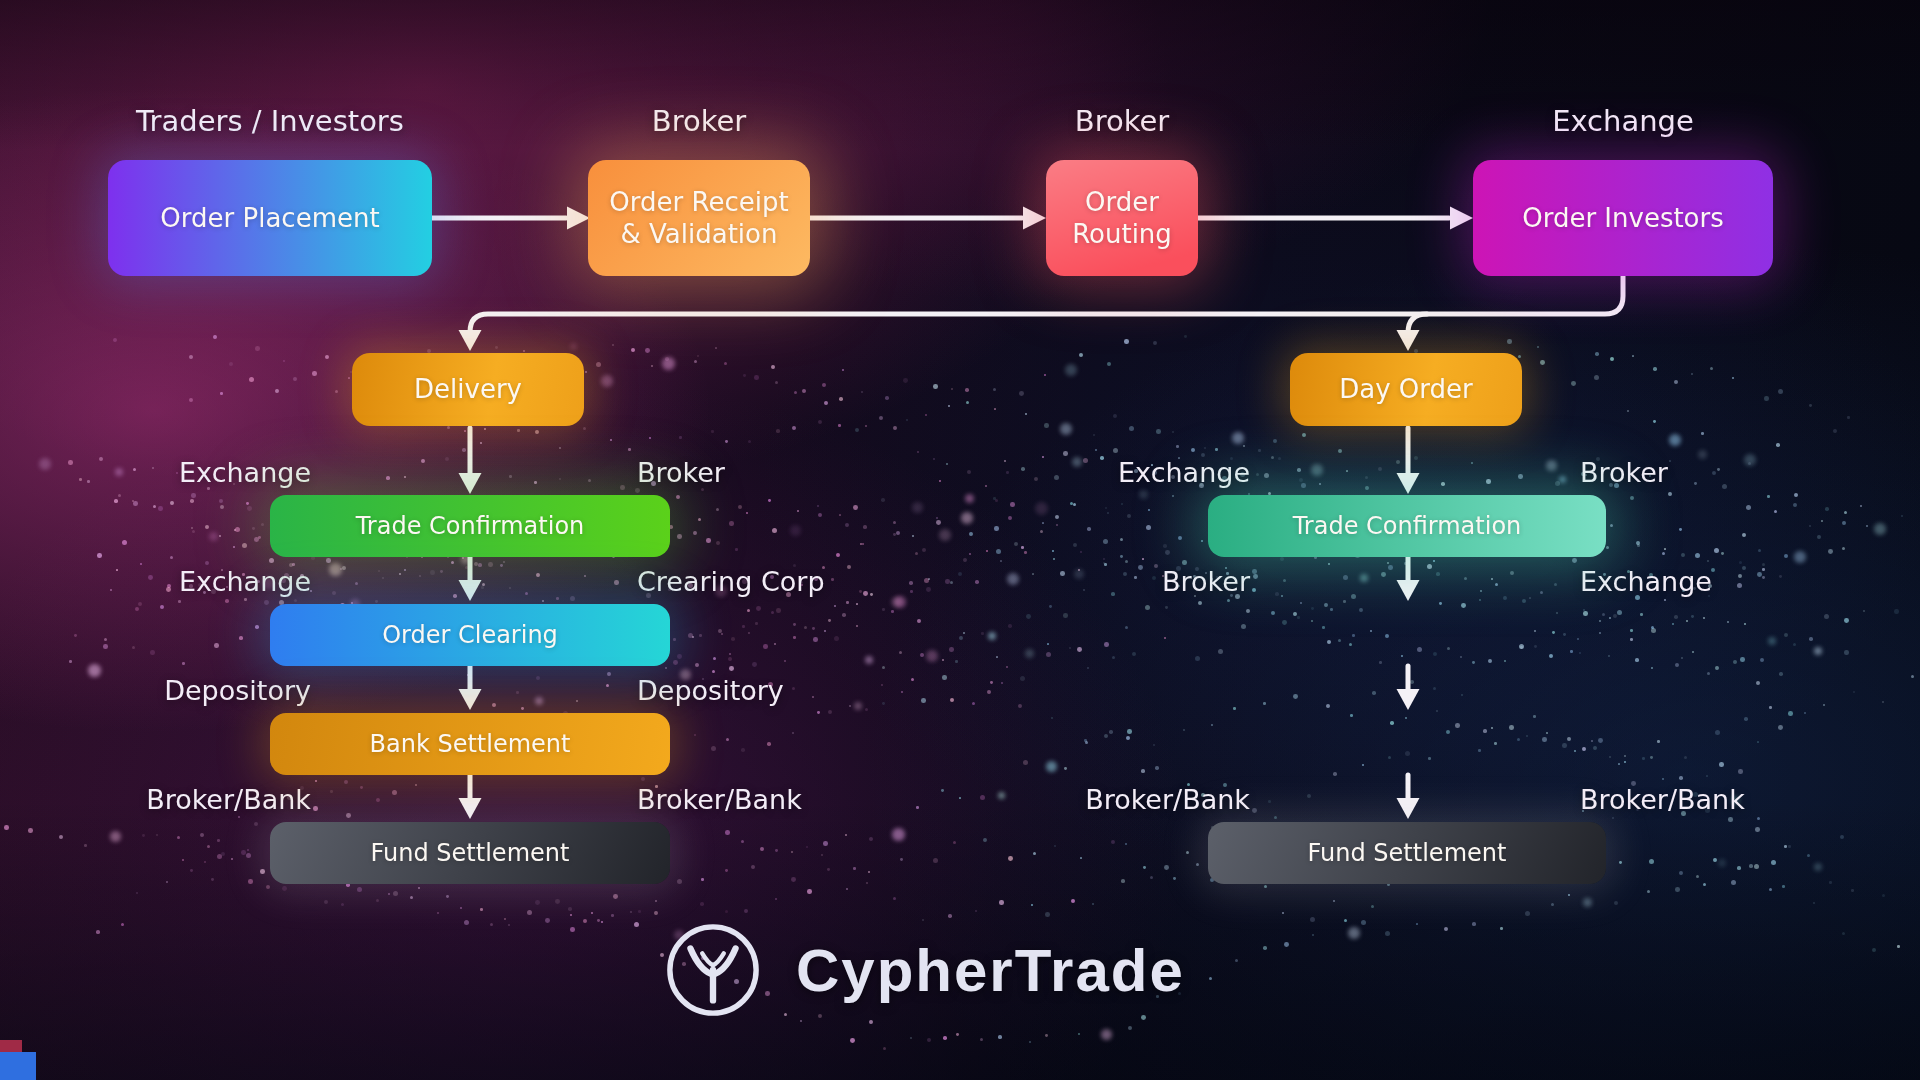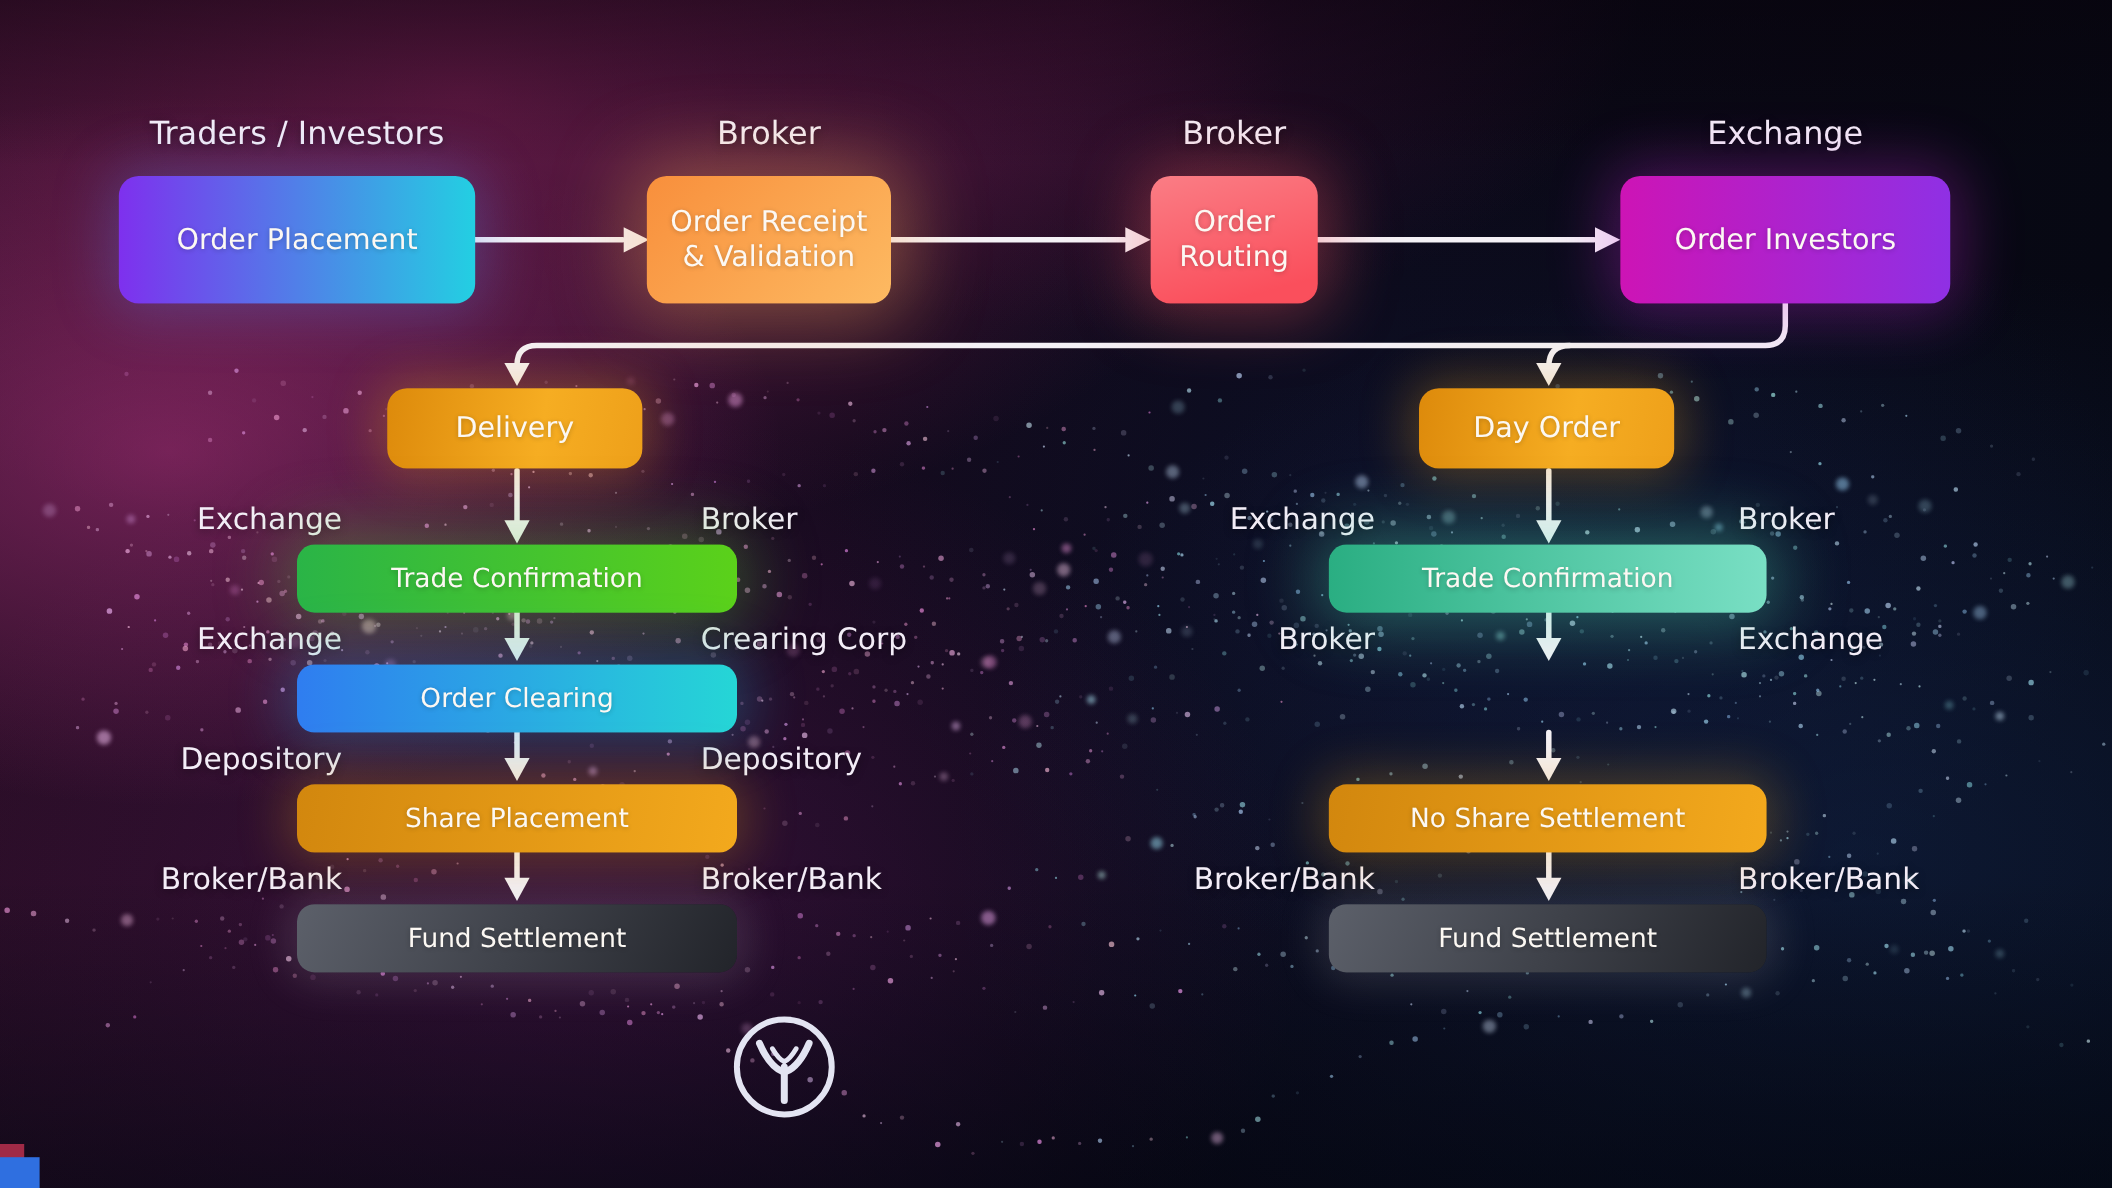--- a/index.html
+++ b/index.html
@@ -1435,39 +1435,39 @@
   <div class="actor row al" style="left:637px;top:455px;width:320px">Broker</div>
   <div class="actor row ar" style="left:40px;top:564px;width:271px">Exchange</div>
   <div class="actor row al" style="left:637px;top:564px;width:320px">Crearing Corp</div>
   <div class="actor row ar" style="left:40px;top:673px;width:271px">Depository</div>
   <div class="actor row al" style="left:637px;top:673px;width:320px">Depository</div>
   <div class="actor row ar" style="left:40px;top:782px;width:271px">Broker/Bank</div>
   <div class="actor row al" style="left:637px;top:782px;width:320px">Broker/Bank</div>
 
   <div class="node sm g-green" style="left:270px;top:495px;width:400px;height:62px">Trade Confirmation</div>
   <div class="node sm g-cyan" style="left:270px;top:604px;width:400px;height:62px">Order Clearing</div>
-  <div class="node sm g-orange2" style="left:270px;top:713px;width:400px;height:62px">Share Placement</div>
+  <div class="node sm g-orange2" style="left:270px;top:713px;width:400px;height:62px">Bank Settlement</div>
   <div class="node sm g-gray" style="left:270px;top:822px;width:400px;height:62px">Fund Settlement</div>
 
   <div class="actor row ar" style="left:990px;top:455px;width:260px">Exchange</div>
   <div class="actor row al" style="left:1580px;top:455px;width:330px">Broker</div>
   <div class="actor row ar" style="left:990px;top:564px;width:260px">Broker</div>
   <div class="actor row al" style="left:1580px;top:564px;width:330px">Exchange</div>
   <div class="actor row ar" style="left:990px;top:782px;width:260px">Broker/Bank</div>
   <div class="actor row al" style="left:1580px;top:782px;width:330px">Broker/Bank</div>
 
   <div class="node sm g-teal" style="left:1208px;top:495px;width:398px;height:62px">Trade Confirmation</div>
-  <div class="node sm g-orange2" style="left:1208px;top:713px;width:398px;height:62px">No Share Settlement</div>
   <div class="node sm g-gray" style="left:1208px;top:822px;width:398px;height:62px">Fund Settlement</div>
 
   <div class="logo">
     <svg width="98" height="98" viewBox="0 0 100 100">
       <circle cx="50" cy="50" r="44" fill="none" stroke="#e3e4f2" stroke-width="5.5"></circle>
       <g fill="none" stroke="#e3e4f2" stroke-linecap="round">
         <path d="M27 28 Q36 49 48 54" stroke-width="6.5"></path>
         <path d="M73 28 Q64 49 52 54" stroke-width="6.5"></path>
         <path d="M50 50 L50 81" stroke-width="6.5"></path>
         <path d="M39 33 Q45 43 50 45" stroke-width="4.5"></path>
         <path d="M61 33 Q55 43 50 45" stroke-width="4.5"></path>
       </g>
     </svg>
+    <div class="logo-text">CypherTrade</div>
   </div>
 </div>
 
 </body></html>

